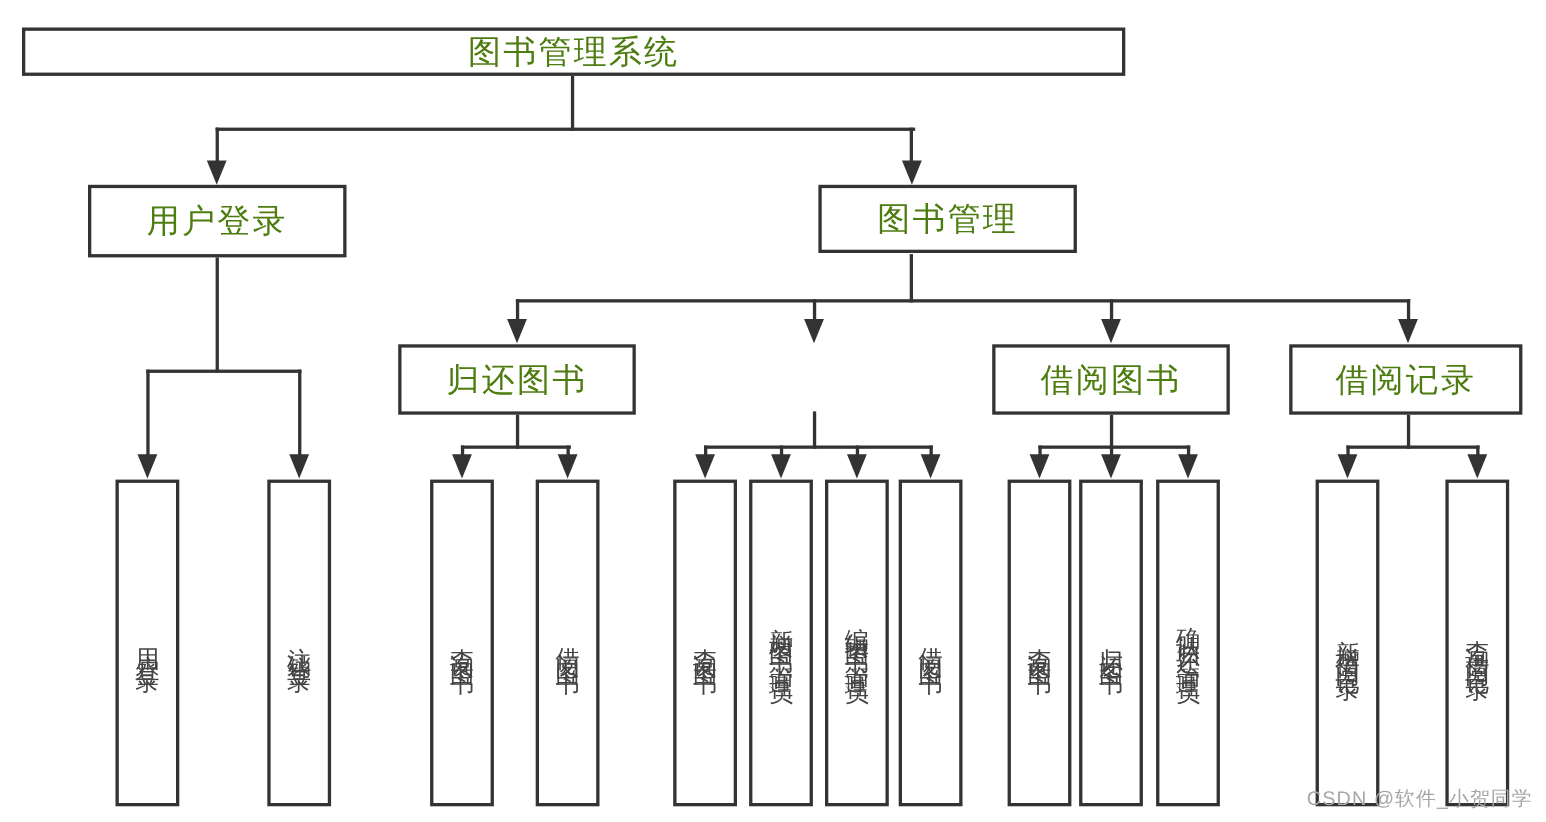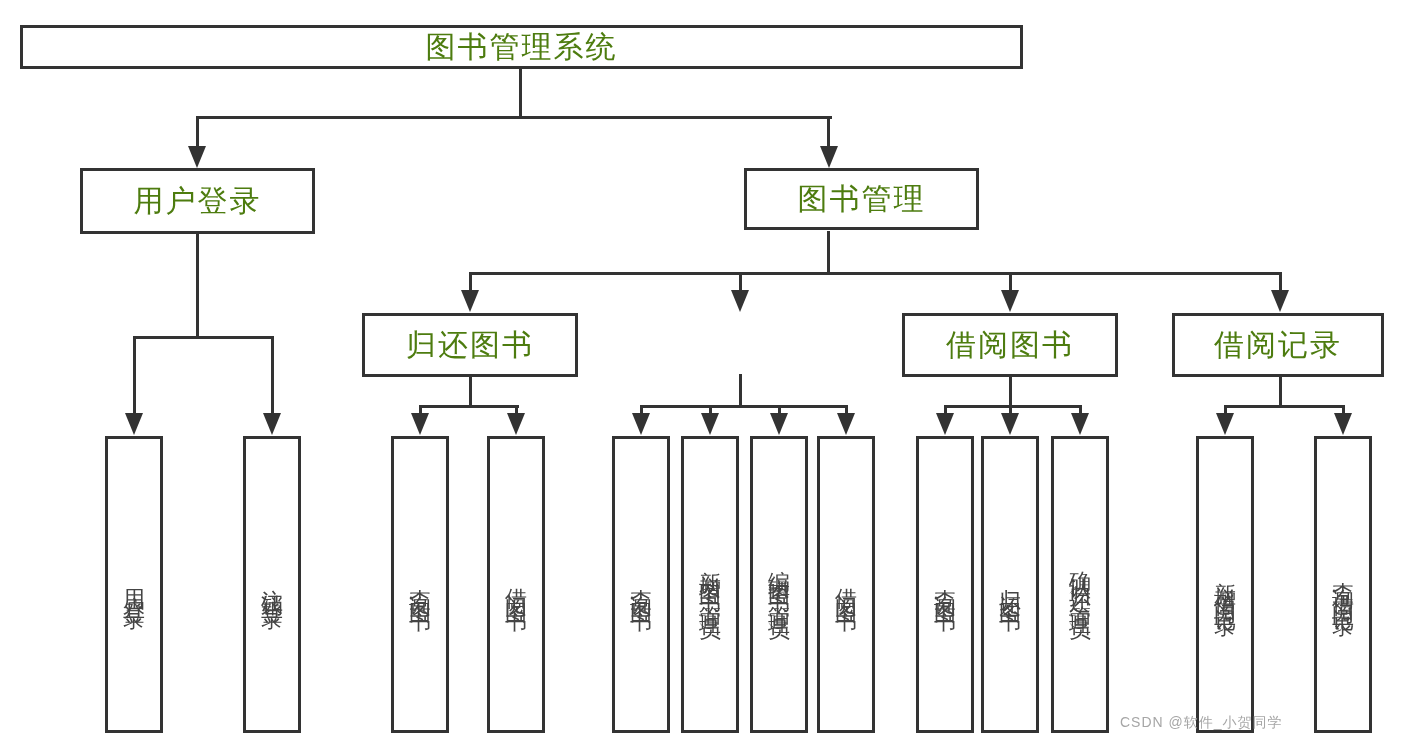--- a/index.html
+++ b/index.html
@@ -18,22 +18,22 @@
     writing-mode:vertical-rl;text-orientation:mixed;
     font-size:22px;letter-spacing:7px;color:#444444;line-height:1;
   }
   .ln{position:absolute;background:#333333;z-index:1;}
   .ah{
     position:absolute;width:0;height:0;z-index:1;
     border-left:9px solid transparent;border-right:9px solid transparent;
     border-top:22px solid #333333;
   }
   .watermark{
-    position:absolute;left:1120px;top:714px;z-index:3;
-    font-size:14px;color:#a6a6a6;white-space:nowrap;letter-spacing:1px;
+    position:absolute;left:1188px;top:714px;z-index:3;
+    font-size:18px;color:#a6a6a6;white-space:nowrap;letter-spacing:1px;
   }
 </style>
 </head>
 <body>
 
 <div class="stage">
 
   <div class="box" style="left:20px;top:25px;width:1003px;height:44px">
     <span class="hlabel">图书管理系统</span>
   </div>

